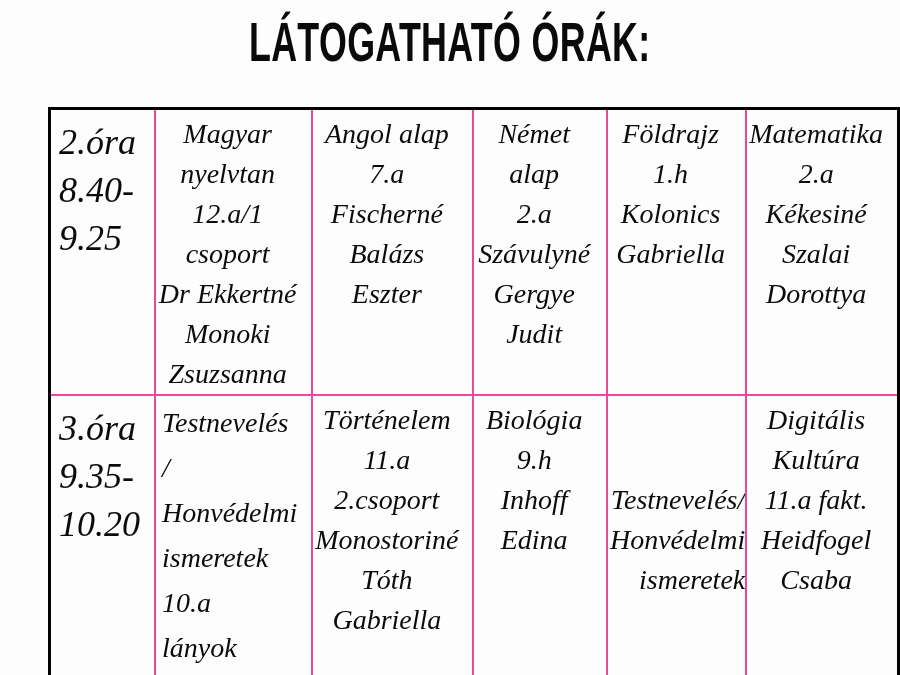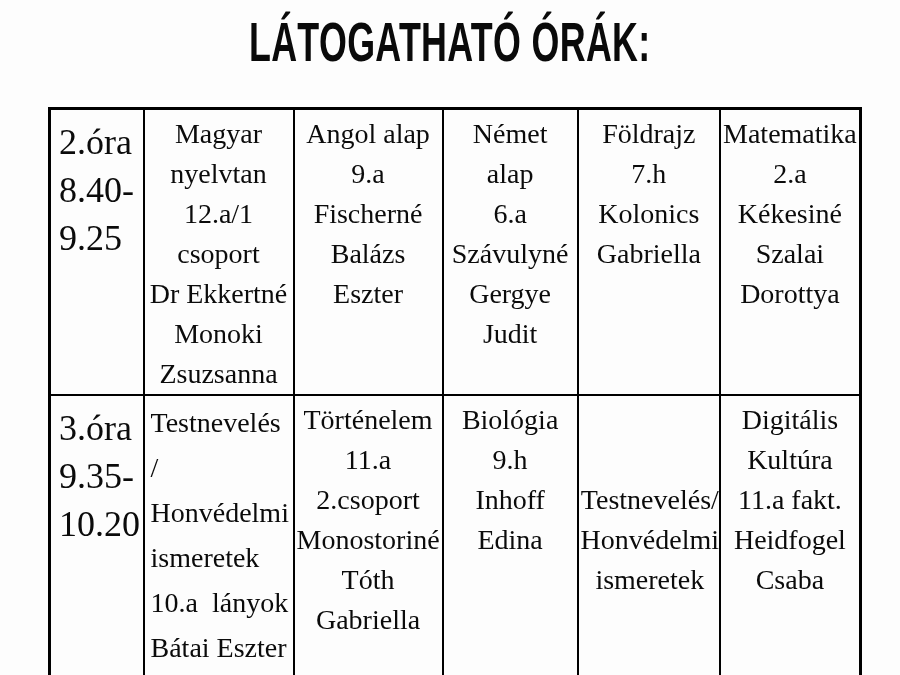--- a/index.html
+++ b/index.html
@@ -35,44 +35,45 @@
   table.timetable {
     position: absolute;
     left: 48px;
     top: 107px;
     border-collapse: collapse;
     table-layout: fixed;
     border: 3px solid #000;
     background: #fdfdfd;
   }
   td {
-    border: 2px solid #000000;
+    border: 2px solid #ec4899;
     vertical-align: top;
     text-align: center;
     font-size: 28px;
     line-height: 40px;
-    padding: 4px 2px 0 2px;
+    padding: 4px 14px 0 2px;
     white-space: pre-wrap;
     overflow: hidden;
+    font-style: italic;
   }
   td.time {
     font-size: 36px;
     line-height: 48px;
     text-align: left;
     padding-left: 8px;
     padding-top: 8px;
   }
   td.left {
     text-align: left;
     padding-left: 6px;
   }
   td.lh45 { line-height: 45px; }
   td.split { padding-left: 0; padding-right: 0; }
   .split .top-left {
-    text-align: center;
+    text-align: right;
     padding-left: 2px;
     white-space: pre-wrap;
   }
 </style>
 </head>
 <body>
 
 <div class="title-wrap">
   <span class="title">LÁTOGATHATÓ ÓRÁK:</span>
 </div>
@@ -91,32 +92,32 @@
       <td class="time">2.óra
 8.40-
 9.25</td>
       <td>Magyar
 nyelvtan
 12.a/1 csoport
 Dr Ekkertné
 Monoki
 Zsuzsanna</td>
       <td>Angol alap
-9.a
+7.a
 Fischerné
 Balázs
 Eszter</td>
       <td>Német
 alap
-6.a
+2.a
 Szávulyné
 Gergye
 Judit</td>
       <td>Földrajz
-7.h
+1.h
 Kolonics
 Gabriella</td>
       <td>Matematika
 2.a
 Kékesiné
 Szalai
 Dorottya</td>
     </tr>
     <tr style="height:243px">
       <td class="time">3.óra

